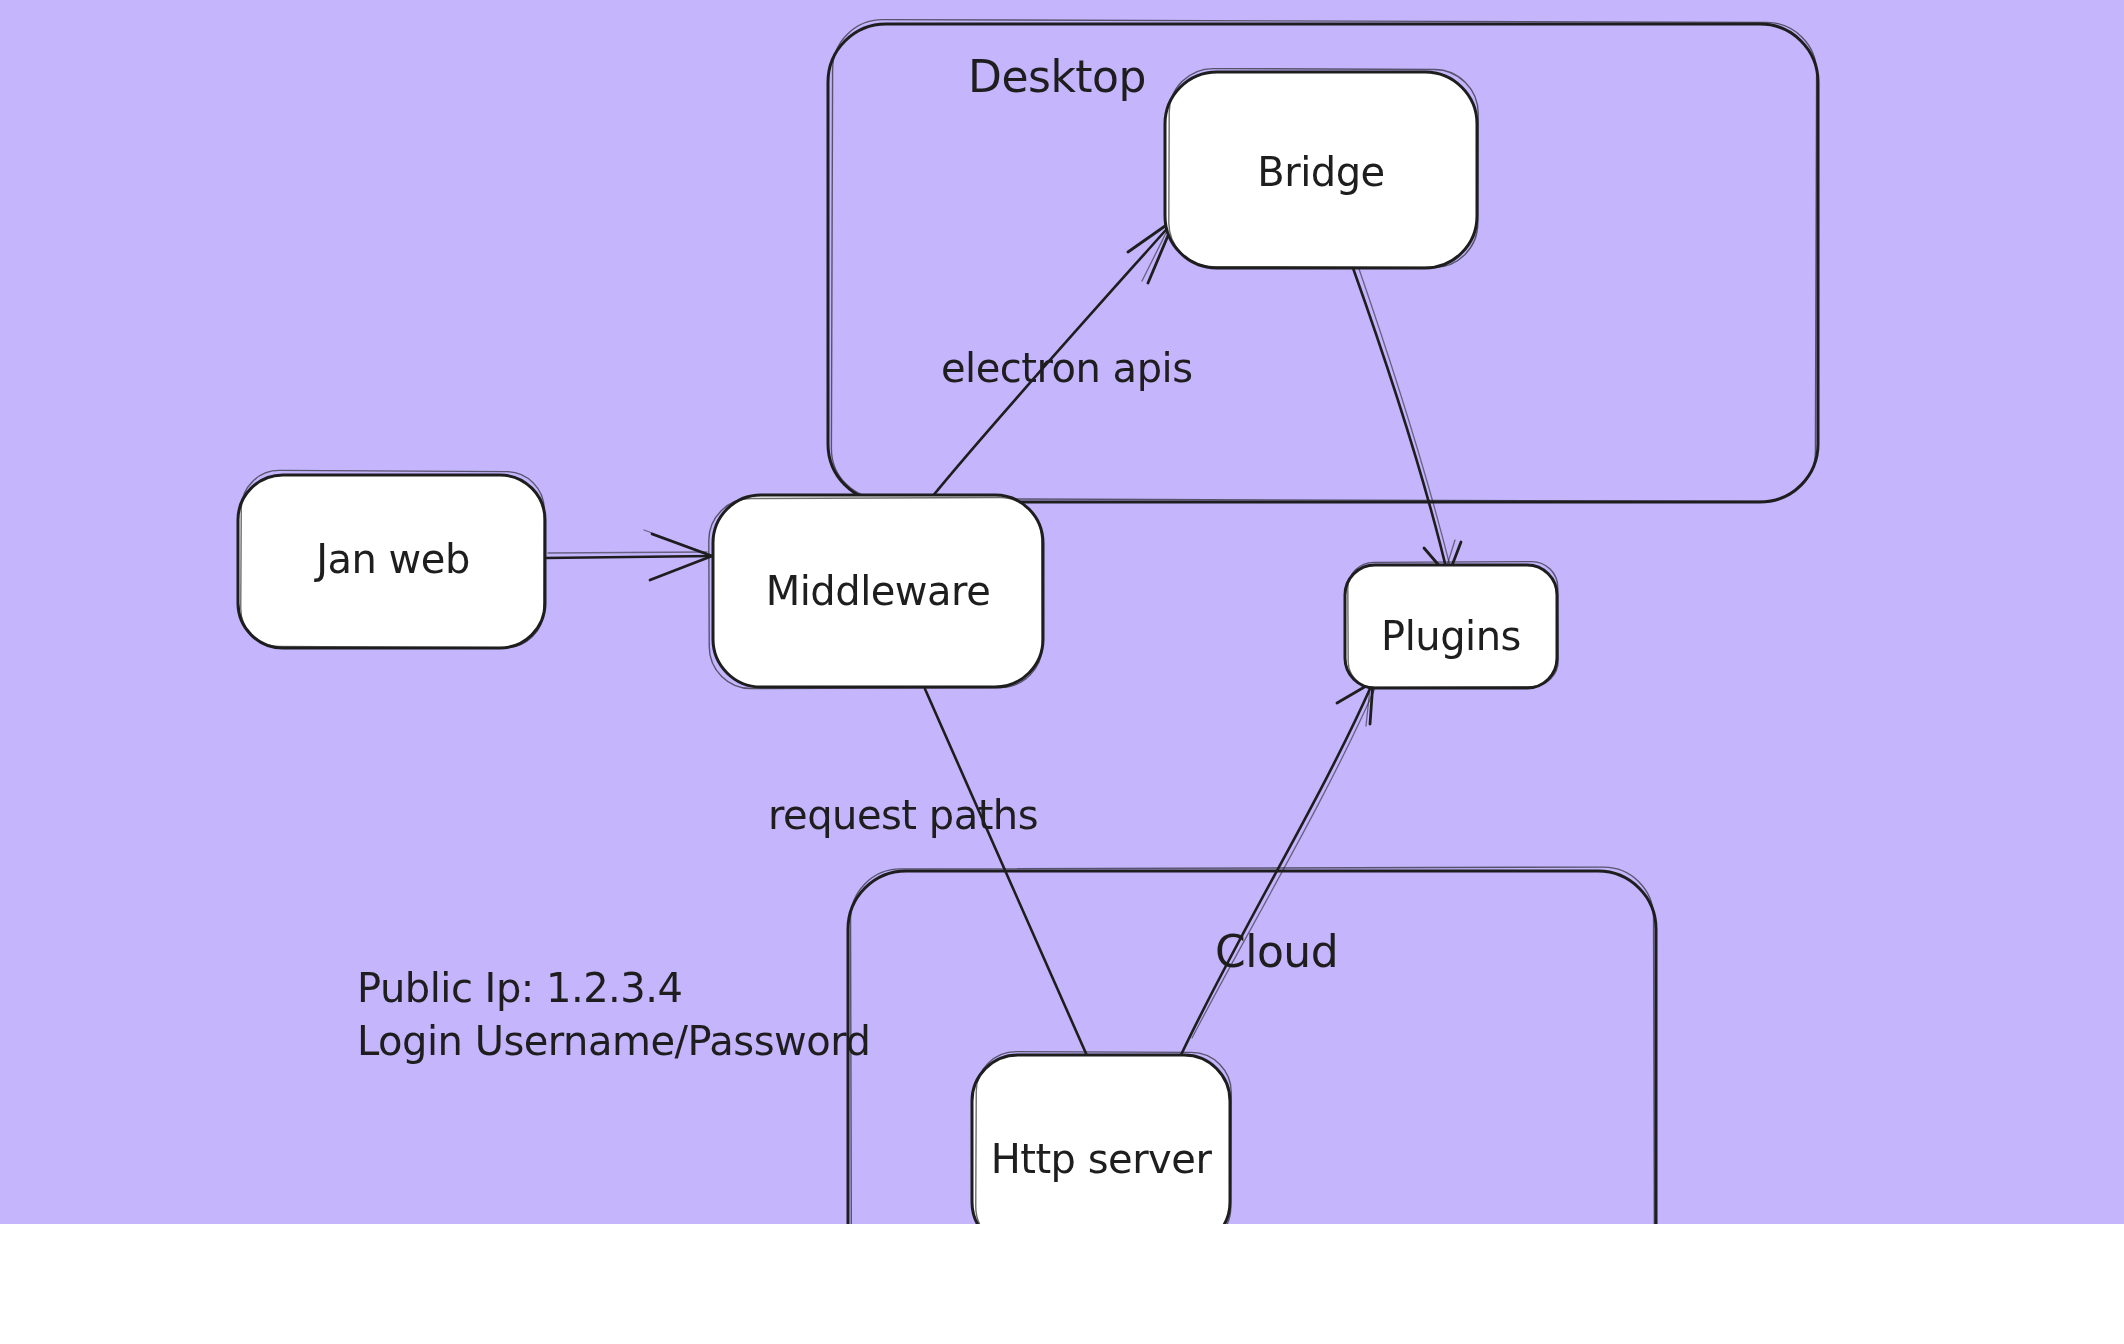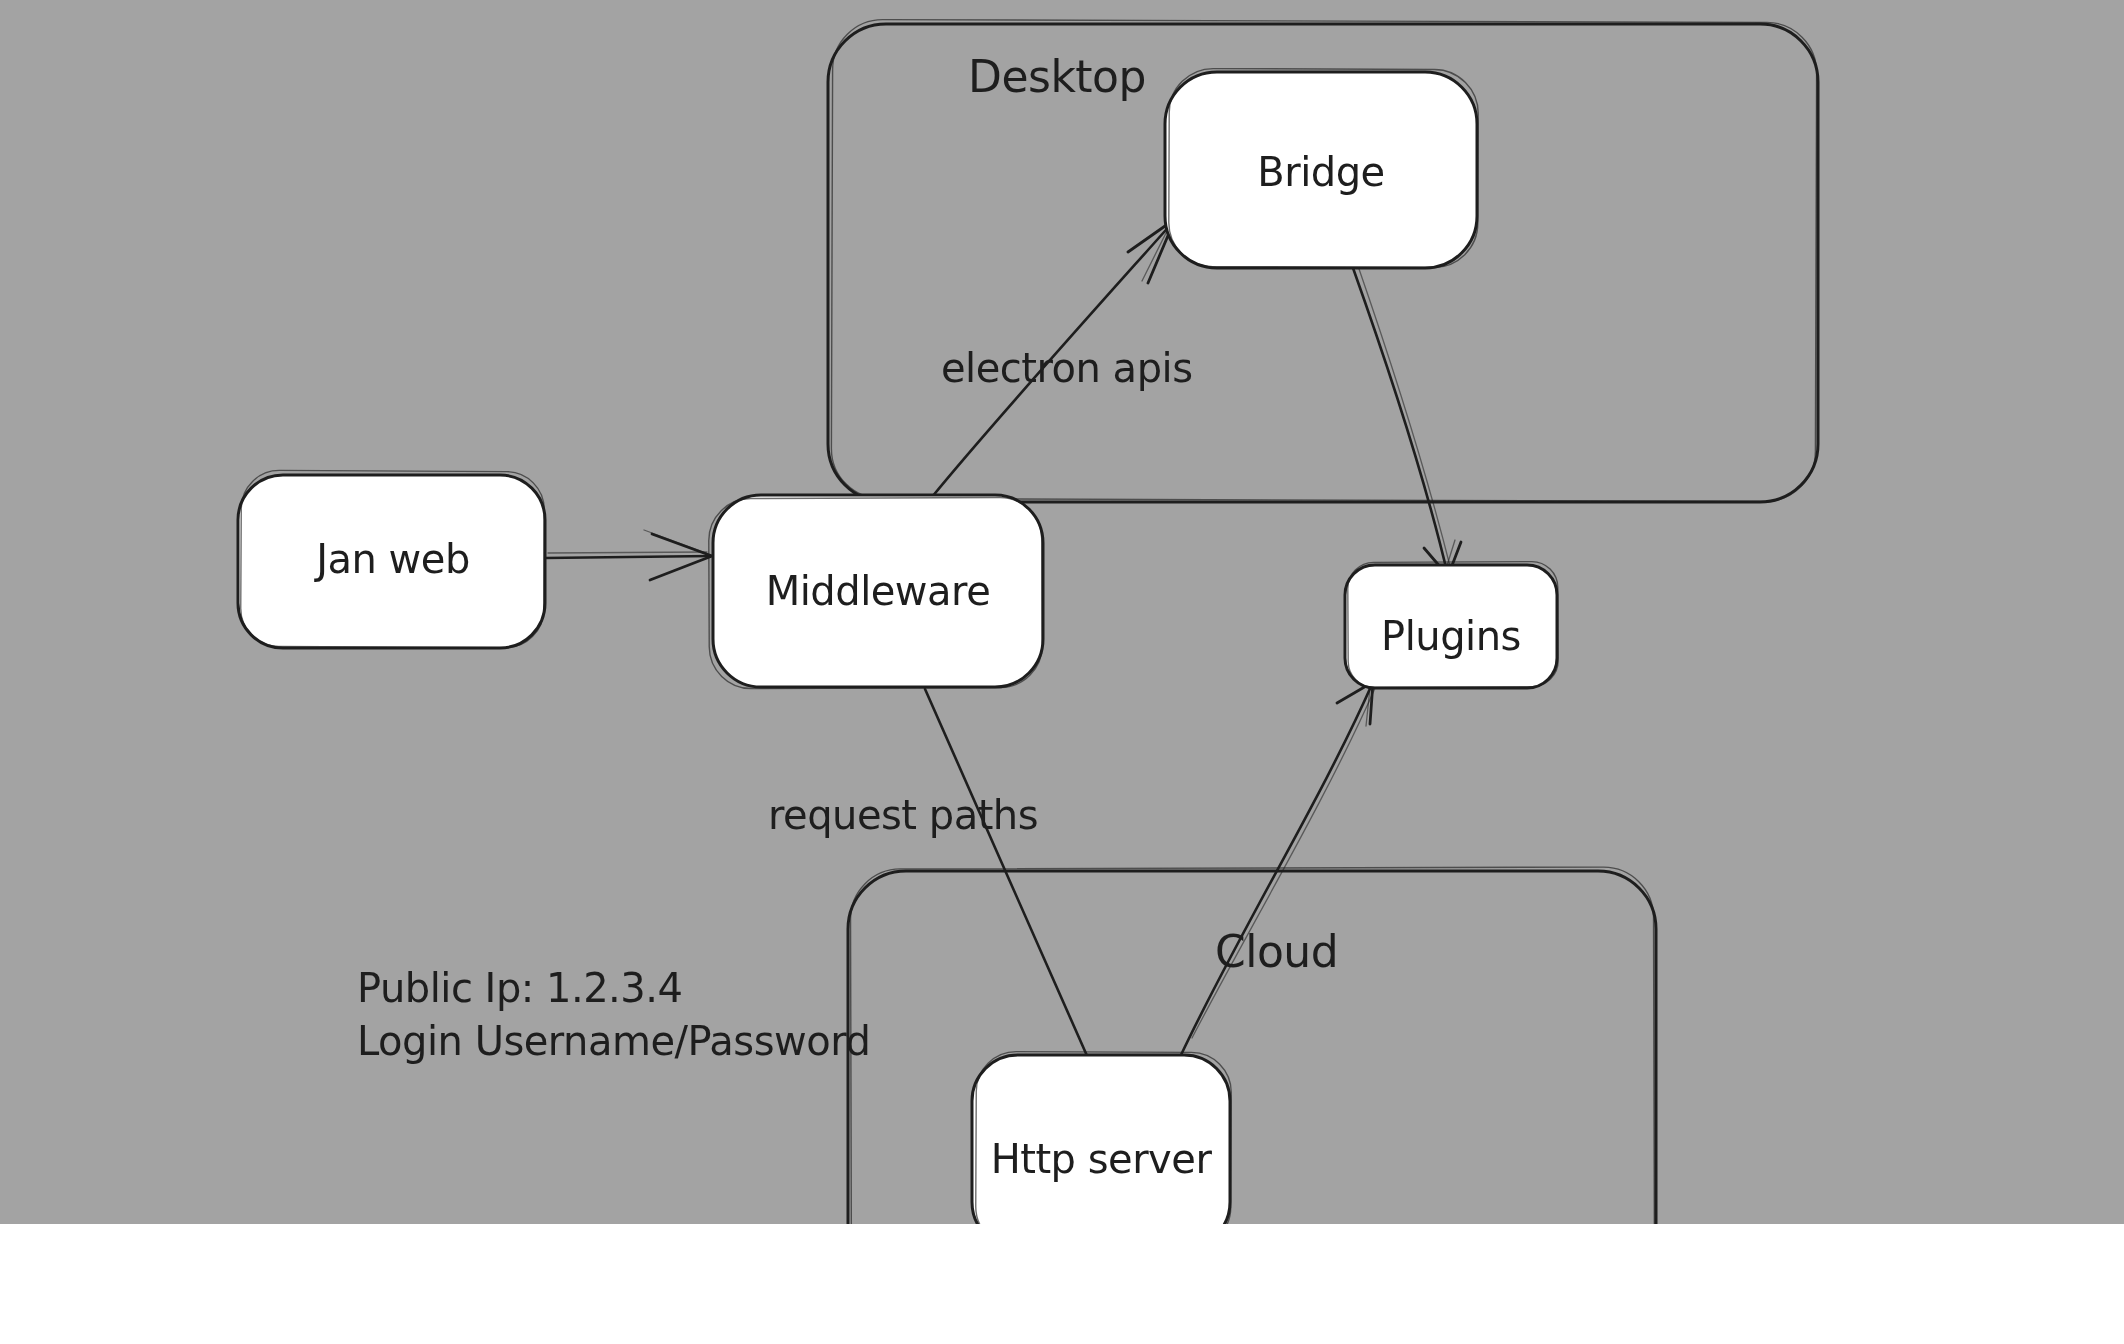--- a/index.html
+++ b/index.html
@@ -4,21 +4,21 @@
 <style>
   html, body {
     margin: 0;
     padding: 0;
     background: #ffffff;
   }
   .canvas {
     position: relative;
     width: 2124px;
     height: 1224px;
-    background: #a3a3a3;
+    background: #c4b5fd;
     overflow: hidden;
     font-family: "DejaVu Sans", "Liberation Sans", sans-serif;
   }
   svg { display: block; }
   .shape {
     fill: #ffffff;
     stroke: #1e1e1e;
     stroke-width: 3;
   }
   .shape-echo {

